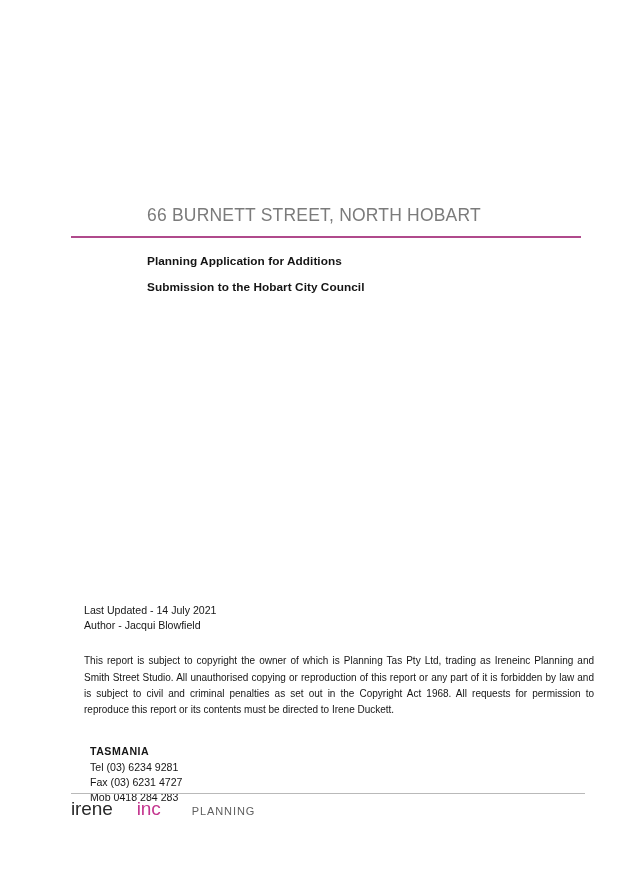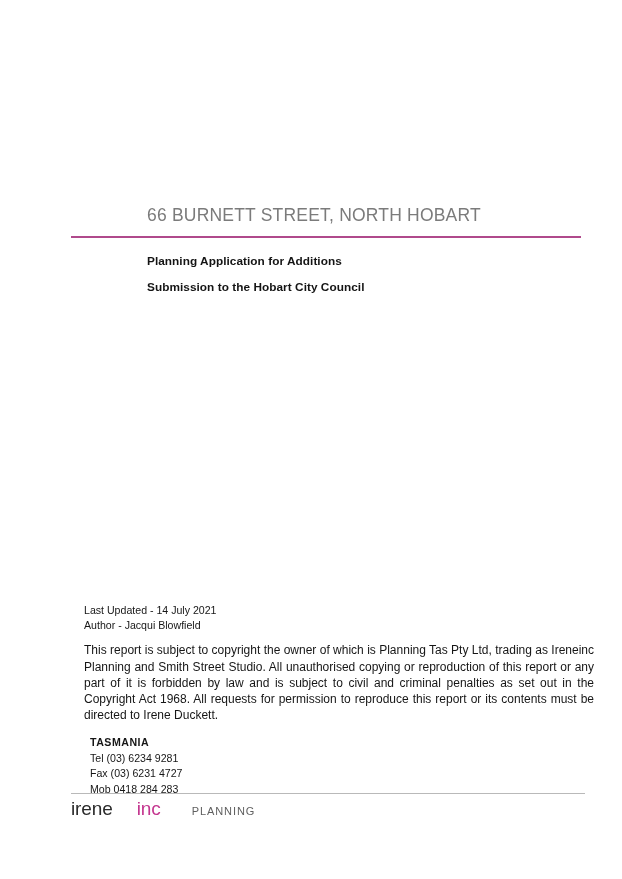--- a/index.html
+++ b/index.html
@@ -67,30 +67,30 @@
     width: 510px;
   }
   .meta-line {
     font-size: 10.6px;
     color: #161616;
     line-height: 15.2px;
     white-space: nowrap;
   }
 
   .copyright {
-    margin-top: 9px;
-    font-size: 12px;
+    margin-top: 20px;
+    font-size: 10px;
     color: #161616;
     line-height: 16.2px;
     text-align: justify;
     text-justify: inter-word;
   }
 
   .contact {
-    margin-top: 10px;
+    margin-top: 26px;
     margin-left: 6px;
   }
   .contact-heading {
     font-size: 10.6px;
     font-weight: bold;
     color: #161616;
     letter-spacing: 0.5px;
     line-height: 15.4px;
   }
   .contact-line {

